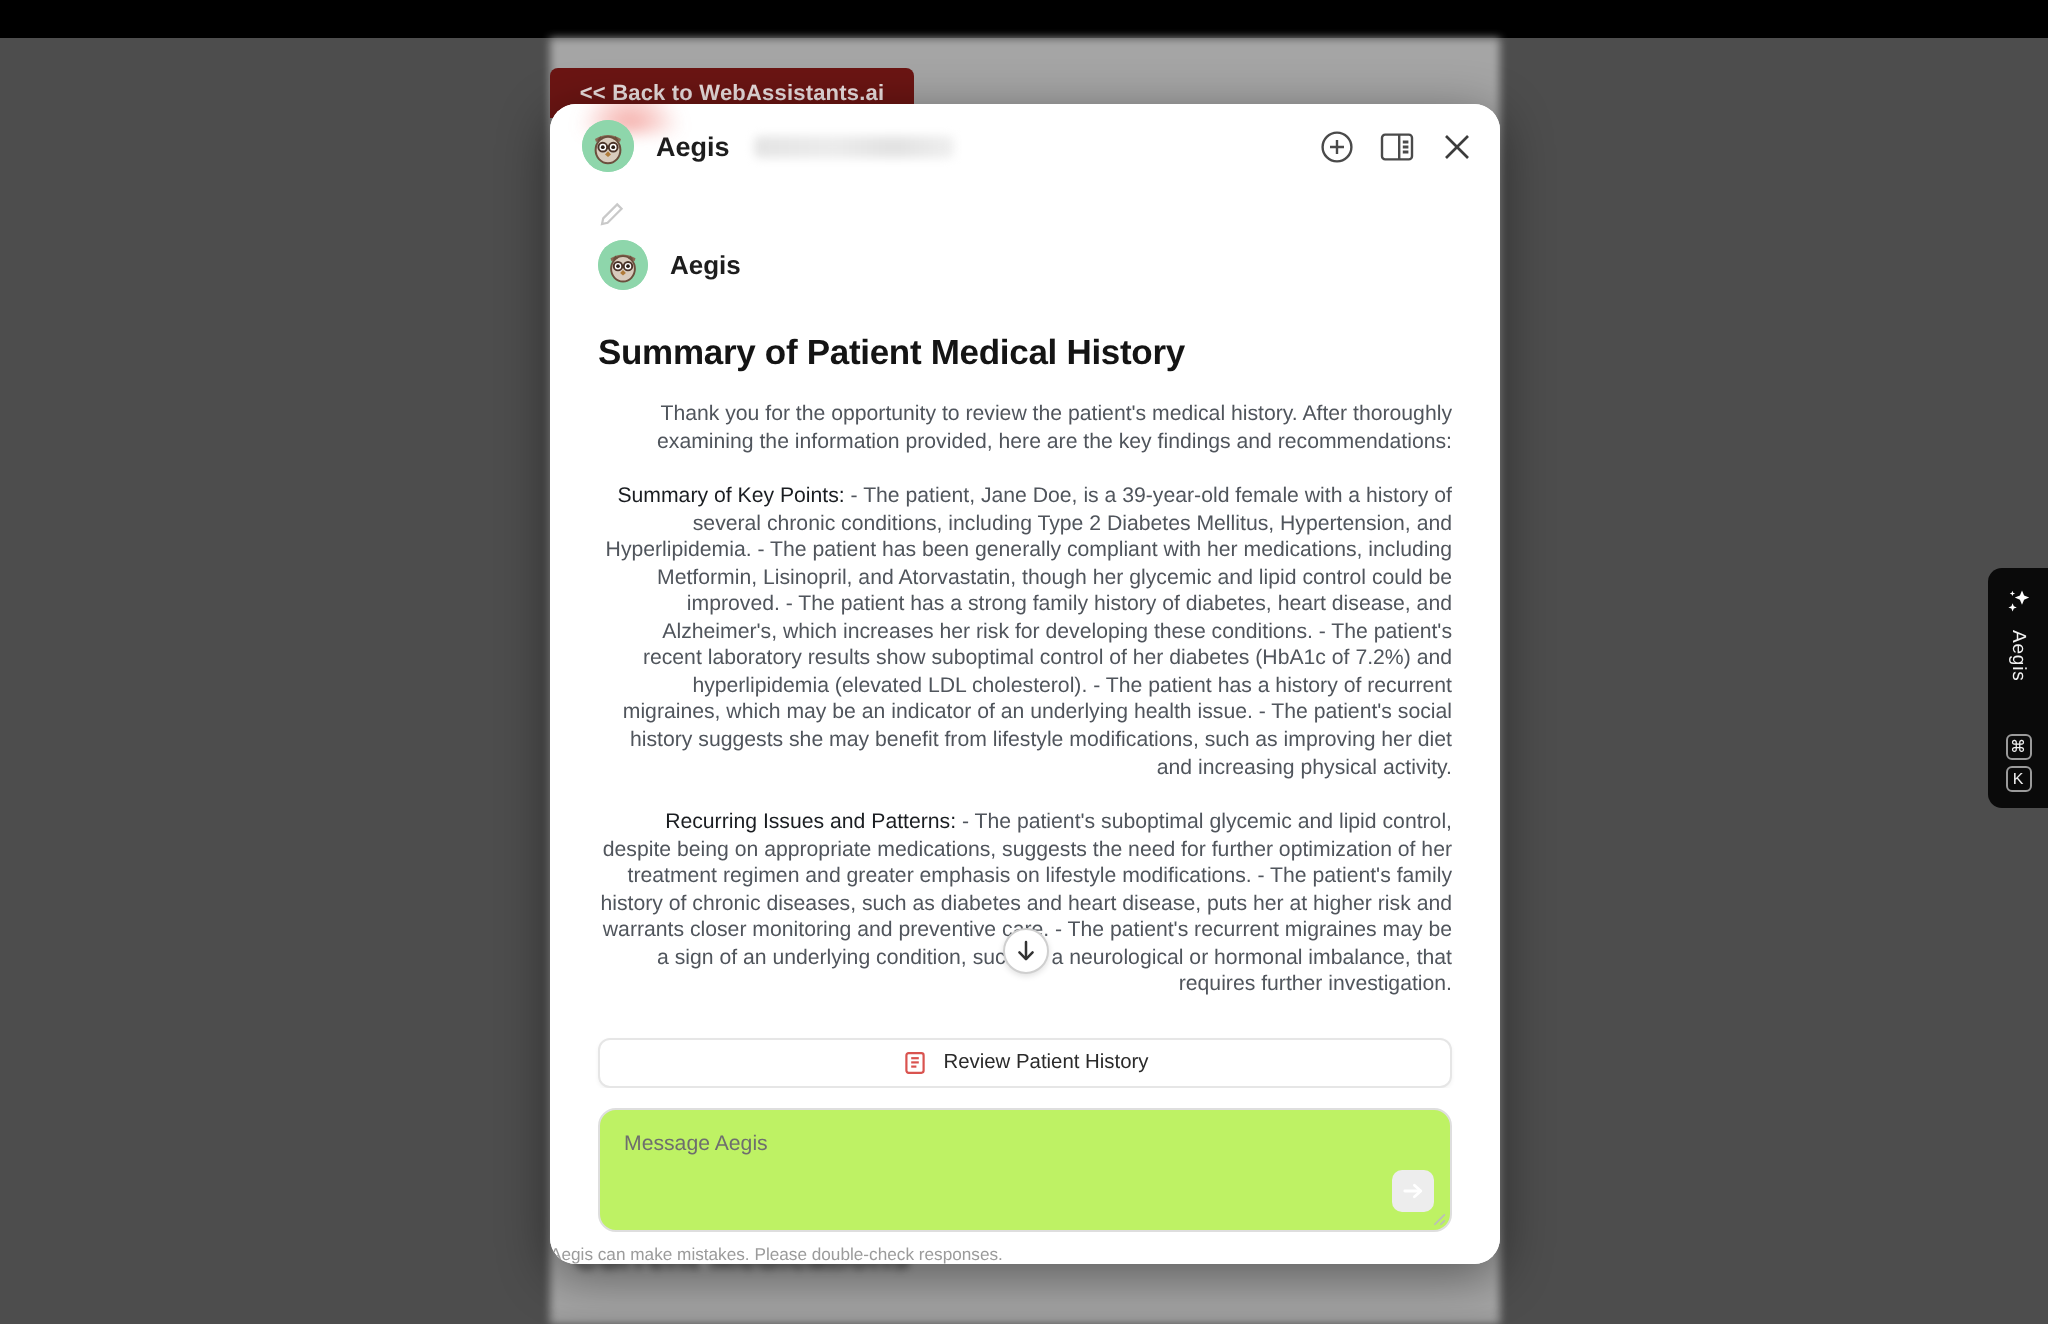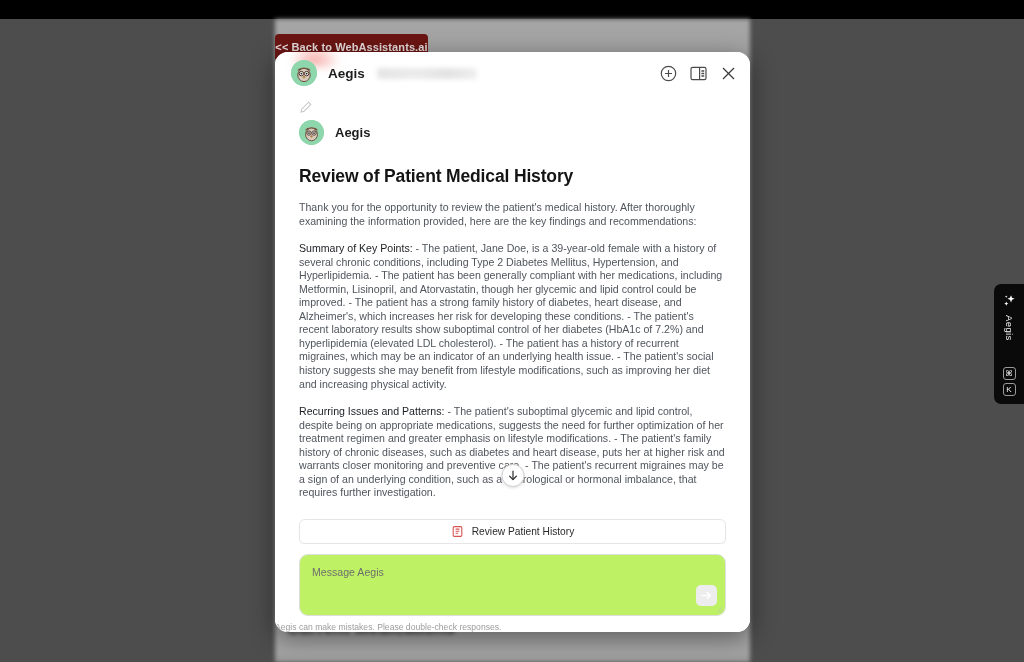--- a/index.html
+++ b/index.html
@@ -35,21 +35,21 @@
     letter-spacing: .2px;
   }
   .bg-rule {
     position: absolute; left: 0px; top: 638px; width: 475px; height: 1px;
     background: #8d8d8d;
   }
 
   
   .back-btn {
     position: absolute; left: 275px; top: 34px;
-    width: 153px; height: 25px;
+    width: 182px; height: 25px;
     background: #6b1513;
     border-radius: 4px 4px 0 0;
     display: flex; align-items: center; justify-content: center;
     color: #e9dede; font-size: 11px; font-weight: bold;
     letter-spacing: .1px;
     z-index: 5;
   }
 
   
   .modal {
@@ -134,21 +134,21 @@
   .doc-title {
     margin-top: 21px;
     font-size: 17.5px; font-weight: bold; color: #141414;
     letter-spacing: -.15px;
   }
   .para {
     margin-top: 14px;
     font-size: 10.6px;
     line-height: 1.28;
     color: #50555c;
-    text-align: left;
+    text-align: right;
   }
   .para b { color: #1a1d21; font-weight: normal; }
 
   
   .scroll-btn {
     position: absolute; left: 50%; transform: translateX(-50%);
     bottom: 27px;
     width: 23px; height: 23px; border-radius: 50%;
     background: #ffffff;
     border: 1px solid #cfcfcf;
@@ -337,21 +337,21 @@
             <circle cx="10.4" cy="13.6" r="0.95" fill="#2b1d16"></circle>
             <circle cx="15.6" cy="13.6" r="0.95" fill="#2b1d16"></circle>
             <path d="M13 15.6 l1.5 1.6 -1.5 1.3 -1.5 -1.3 Z" fill="#b07b3a"></path>
             <path d="M7.6 10.2 l1.6 -2.1 1.1 1.7 Z" fill="#6b4f3d"></path>
             <path d="M18.4 10.2 l-1.6 -2.1 -1.1 1.7 Z" fill="#6b4f3d"></path>
           </svg>
         </div>
         <div class="name">Aegis</div>
       </div>
 
-      <div class="doc-title">Review of Patient Medical History</div>
+      <div class="doc-title">Summary of Patient Medical History</div>
 
       <p class="para">Thank you for the opportunity to review the patient's medical history. After thoroughly examining the information provided, here are the key findings and recommendations:</p>
 
       <p class="para">
         <b>Summary of Key Points:</b><span> - The patient, Jane Doe, is a 39-year-old female with a history of several chronic conditions, including Type 2 Diabetes Mellitus, Hypertension, and Hyperlipidemia. - The patient has been generally compliant with her medications, including Metformin, Lisinopril, and Atorvastatin, though her glycemic and lipid control could be improved. - The patient has a strong family history of diabetes, heart disease, and Alzheimer's, which increases her risk for developing these conditions. - The patient's recent laboratory results show suboptimal control of her diabetes (HbA1c of 7.2%) and hyperlipidemia (elevated LDL cholesterol). - The patient has a history of recurrent migraines, which may be an indicator of an underlying health issue. - The patient's social history suggests she may benefit from lifestyle modifications, such as improving her diet and increasing physical activity.</span>
       </p>
 
       <p class="para">
         <b>Recurring Issues and Patterns:</b><span> - The patient's suboptimal glycemic and lipid control, despite being on appropriate medications, suggests the need for further optimization of her treatment regimen and greater emphasis on lifestyle modifications. - The patient's family history of chronic diseases, such as diabetes and heart disease, puts her at higher risk and warrants closer monitoring and preventive care. - The patient's recurrent migraines may be a sign of an underlying condition, such as a neurological or hormonal imbalance, that requires further investigation.</span>
       </p>

